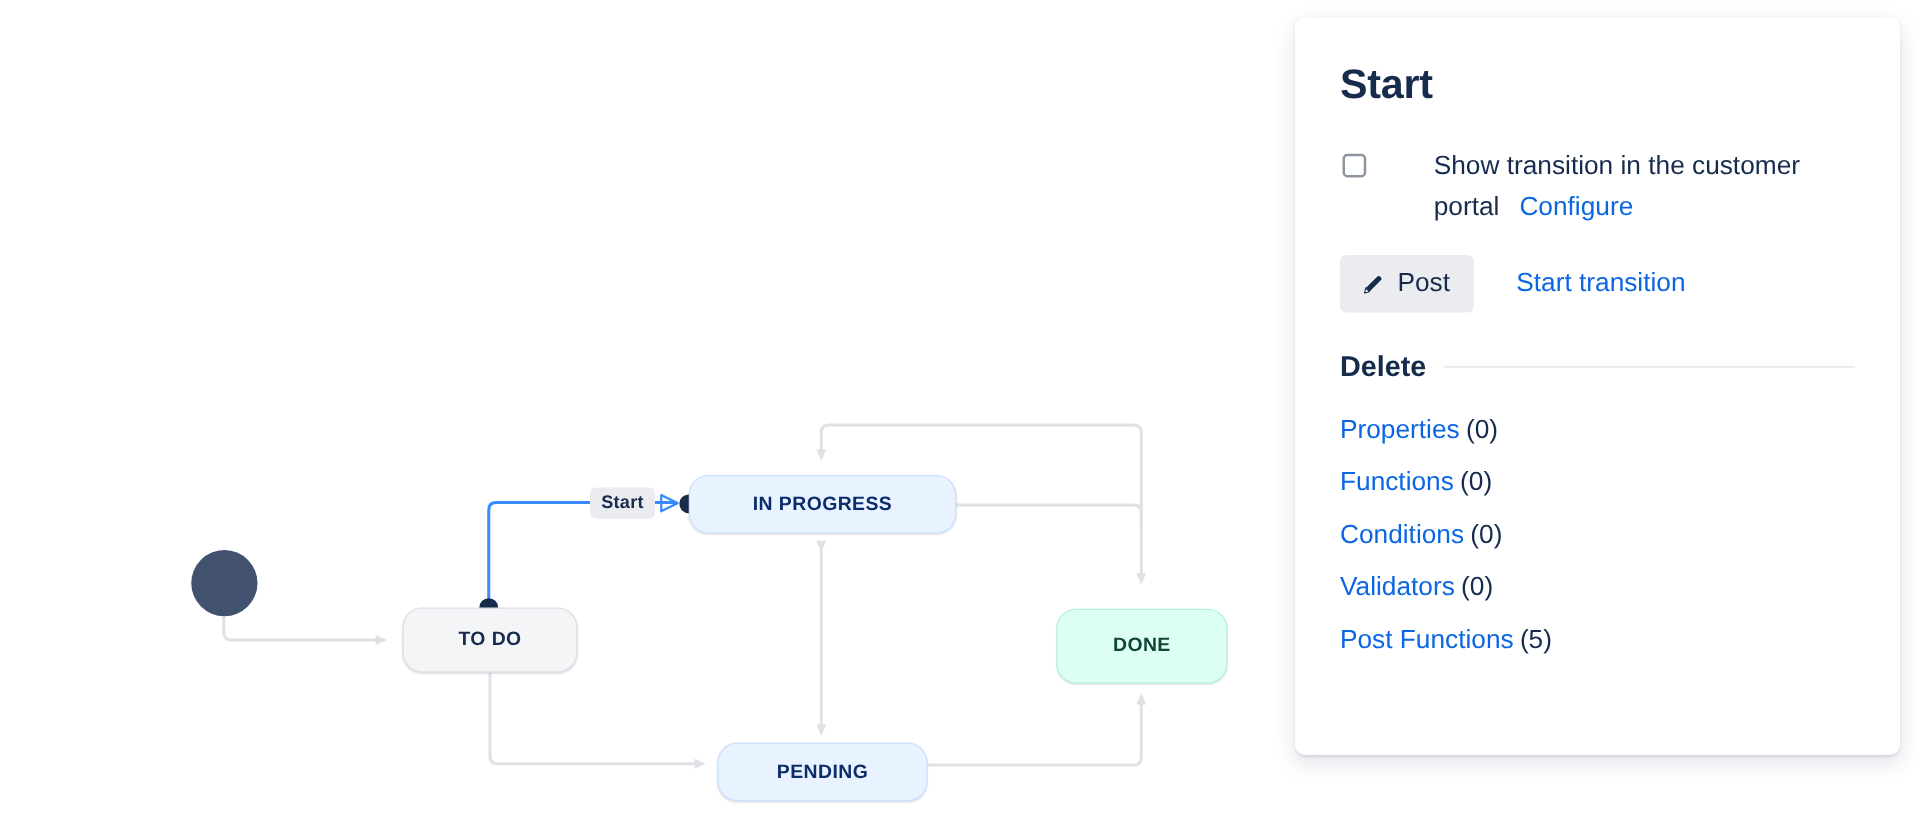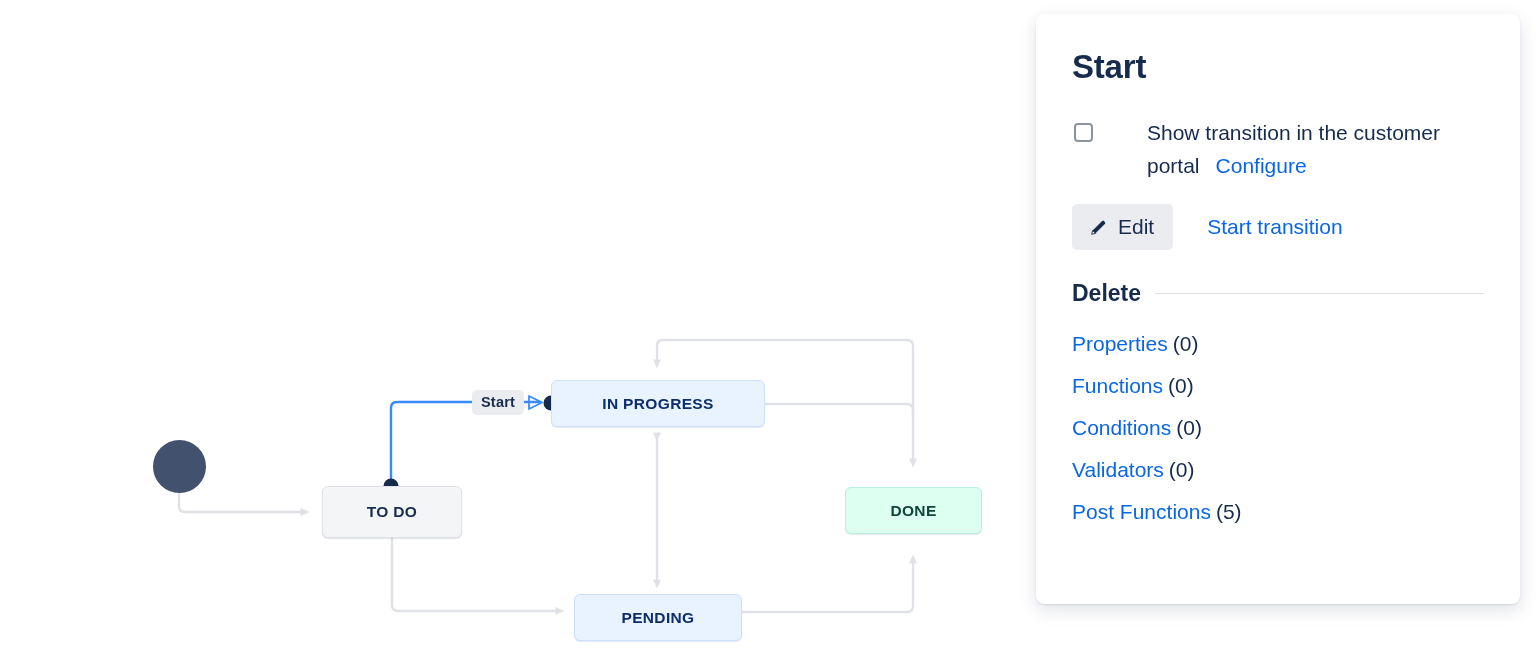--- a/index.html
+++ b/index.html
@@ -29,21 +29,21 @@
     position: absolute;
     left: 0; top: 0;
     width: 1036px;
     height: 655px;
     overflow: visible;
   }
 
   .node {
     position: absolute;
     box-sizing: border-box;
-    border-radius: 6px;
+    border-radius: 16px;
     display: flex;
     align-items: center;
     justify-content: center;
     font-size: 15.5px;
     font-weight: bold;
     letter-spacing: 0.35px;
   }
   .node-todo {
     background: #F4F5F7;
     border: 1px solid #DFE1E6;
@@ -230,21 +230,21 @@
   </div>
 
   <div class="node node-inprogress" style="left:551px; top:380px; width:214px; height:47px;">
     <span>IN PROGRESS</span>
   </div>
 
   <div class="node node-pending" style="left:574px; top:594px; width:168px; height:47px;">
     <span>PENDING</span>
   </div>
 
-  <div class="node node-done" style="left:845px; top:487px; width:137px; height:47px;">
+  <div class="node node-done" style="left:845px; top:487px; width:137px; height:60px;">
     <span>DONE</span>
   </div>
 
   <div class="transition-label" style="left:472px; top:390px;">
     <span>Start</span>
   </div>
 </div>
 
 <div id="details-panel">
 
@@ -259,21 +259,21 @@
 
   <div id="action-row">
     <button id="edit-button">
       <span style="display:flex;">
         <svg width="21" height="21" viewBox="0 0 24 24" aria-hidden="true">
           <path d="M4.2 19.8 L5.3 15.4 L15.9 4.8 C16.6 4.1 17.7 4.1 18.4 4.8 L19.2 5.6
                    C19.9 6.3 19.9 7.4 19.2 8.1 L8.6 18.7 L4.2 19.8 Z" fill="#172B4D"></path>
           <path d="M5.3 15.4 L8.6 18.7 L4.2 19.8 Z" fill="#ffffff" stroke="#172B4D" stroke-width="1"></path>
         </svg>
       </span>
-      <span>Edit</span>
+      <span>Post</span>
     </button>
     <span class="link" id="delete-transition-link">Start transition</span>
   </div>
 
   <div id="options-header-row">
     <span id="options-title">Delete</span>
     <span id="options-divider"></span>
   </div>
 
   <div id="options-list">

